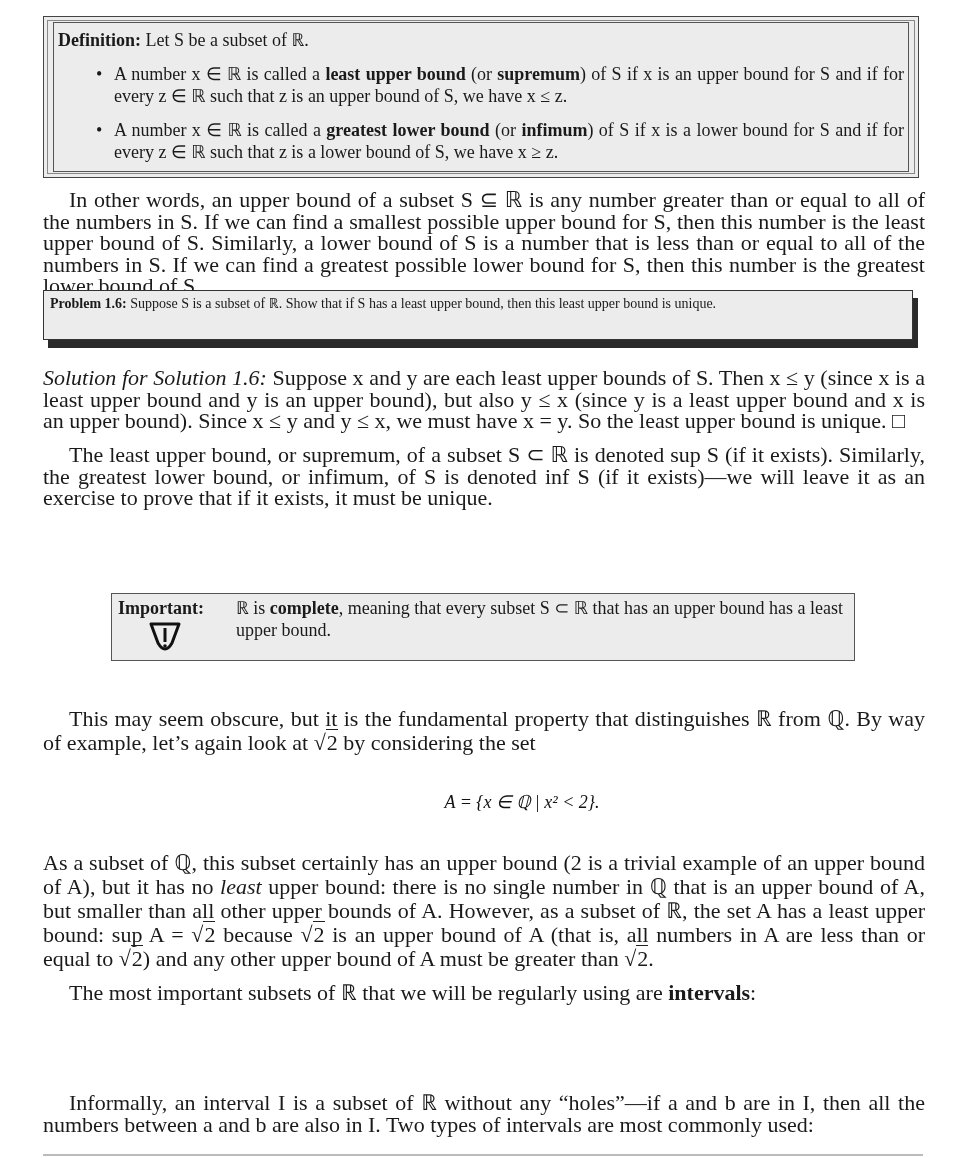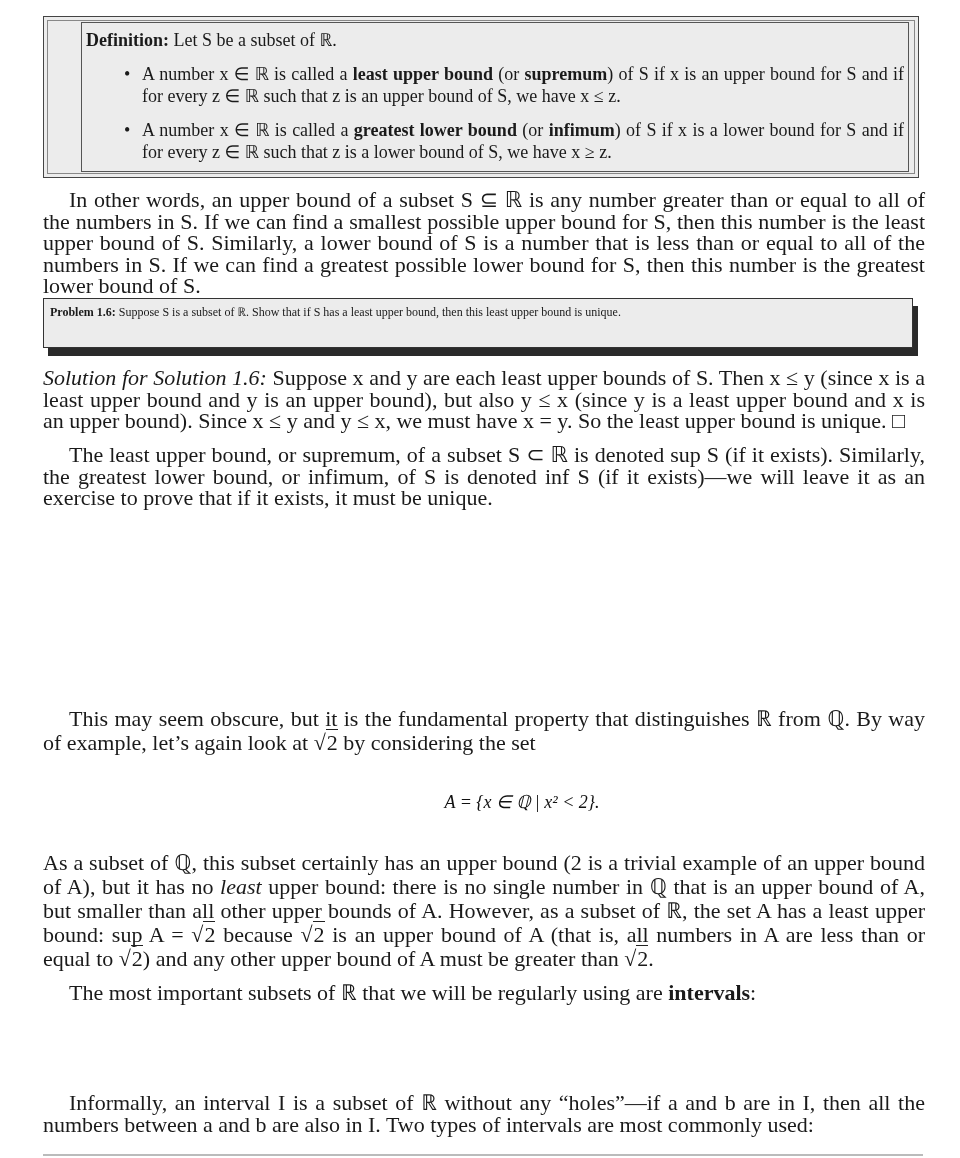--- a/index.html
+++ b/index.html
@@ -13,33 +13,33 @@
     position: absolute; left: 43px; width: 882px;
     font-family: "Liberation Serif", serif; font-size: 22px; line-height: 21.5px;
     text-align: justify; color: #1a1a1a;
   }
   .indent { text-indent: 26px; }
   .boxdef {
     position: absolute; background: #ececec;
     border: 1px solid #444; outline: 1px solid #888; outline-offset: -5px;
     font-family: "Liberation Serif", serif; font-size: 18px; line-height: 22px; color: #1a1a1a;
   }
-  .boxdef .inner { position: absolute; left: 9px; right: 9px; top: 5px; bottom: 5px; border: 1px solid #555; margin-left: 28px; }
+  .boxdef .inner { position: absolute; left: 9px; right: 9px; top: 5px; bottom: 5px; border: 1px solid #555; }
   .def1 { left: 43px; top: 16px; width: 874px; height: 160px; }
   .def2 { left: 43px; top: 1016px; width: 874px; height: 62px; }
   .b { font-weight: bold; }
   .i { font-style: italic; }
   ul.defl { margin: 0; padding: 0; list-style: none; }
   ul.defl li { position: relative; padding-left: 56px; margin-top: 12px; text-align: justify; }
   ul.defl li::before { content: "\2022"; position: absolute; left: 38px; top: 0; }
   .prob {
     position: absolute; left: 43px; top: 290px; width: 868px; height: 48px;
     background: #ececec; border: 1px solid #333;
     box-shadow: 5px 8px 0 #2a2a2a;
-    font-family: "Liberation Serif", serif; font-size: 12px; line-height: 22px; color: #1a1a1a; margin-top: 8px;
+    font-family: "Liberation Serif", serif; font-size: 14px; line-height: 22px; color: #1a1a1a;
   }
   .imp {
     position: absolute; left: 111px; top: 593px; width: 742px; height: 66px;
     background: #ececec; border: 1px solid #555;
     font-family: "Liberation Serif", serif; font-size: 18px; line-height: 22px; color: #1a1a1a;
   }
   .eq { position: absolute; left: 0; width: 960px; top: 791px; text-align: center;
         font-family: "Liberation Serif", serif; font-size: 18px; margin-left: 42px; }
   .sqrt { border-top: 1px solid #222; padding-left: 1px; }
   .rule { position: absolute; left: 43px; width: 880px; top: 1154px; height: 2px; background: #bbb; }
@@ -72,20 +72,31 @@
   </div>
 
   <div class="p" style="top: 367px;">
     <span class="i">Solution for Solution 1.6:</span>
     <span>Suppose x and y are each least upper bounds of S. Then x ≤ y (since x is a least upper bound and y is an upper bound), but also y ≤ x (since y is a least upper bound and x is an upper bound). Since x ≤ y and y ≤ x, we must have x = y. So the least upper bound is unique. □</span>
   </div>
 
   <div class="p indent" style="top: 444px;">The least upper bound, or supremum, of a subset S ⊂ ℝ is denoted sup S (if it exists). Similarly, the greatest lower bound, or infimum, of S is denoted inf S (if it exists)—we will leave it as an exercise to prove that if it exists, it must be unique.</div>
 
 
+  <div class="imp">
+    <div style="position:absolute; left:6px; top:3px;" class="b">Important:</div>
+    <div style="position:absolute; left:36px; top:27px;">
+      <svg width="34" height="32" viewBox="0 0 34 32">
+        <path d="M3 3 L31 3 L24 22 Q17 34 10 22 Z" fill="none" stroke="#111" stroke-width="3" stroke-linejoin="round"></path>
+        <rect x="15.5" y="7" width="3" height="14" fill="#111"></rect>
+        <circle cx="17" cy="25" r="1.8" fill="#111"></circle>
+      </svg>
+    </div>
+    <div style="position:absolute; left:124px; top:3px; right:6px;"><span>ℝ is </span><span class="b">complete</span><span>, meaning that every subset S ⊂ ℝ that has an upper bound has a least upper bound.</span></div>
+  </div>
 
   <div class="p indent" style="top: 707px; line-height: 24px;">
     <span>This may seem obscure, but it is the fundamental property that distinguishes ℝ from ℚ. By way of example, let’s again look at </span>√<span class="sqrt">2</span><span> by considering the set</span>
   </div>
 
   <div class="eq i">A = {x ∈ ℚ | x² &lt; 2}.</div>
 
   <div class="p" style="top: 851px; line-height: 24px;"><span>As a subset of ℚ, this subset certainly has an upper bound (2 is a trivial example of an upper bound of A), but it has no </span><span class="i">least</span><span> upper bound: there is no single number in ℚ that is an upper bound of A, but smaller than all other upper bounds of A. However, as a subset of ℝ, the set A has a least upper bound: sup A = </span>√<span class="sqrt">2</span><span> because </span>√<span class="sqrt">2</span><span> is an upper bound of A (that is, all numbers in A are less than or equal to </span>√<span class="sqrt">2</span><span>) and any other upper bound of A must be greater than </span>√<span class="sqrt">2</span><span>.</span></div>
 
   <div class="p indent" style="top: 982px;"><span>The most important subsets of ℝ that we will be regularly using are </span><span class="b">intervals</span><span>:</span></div>

